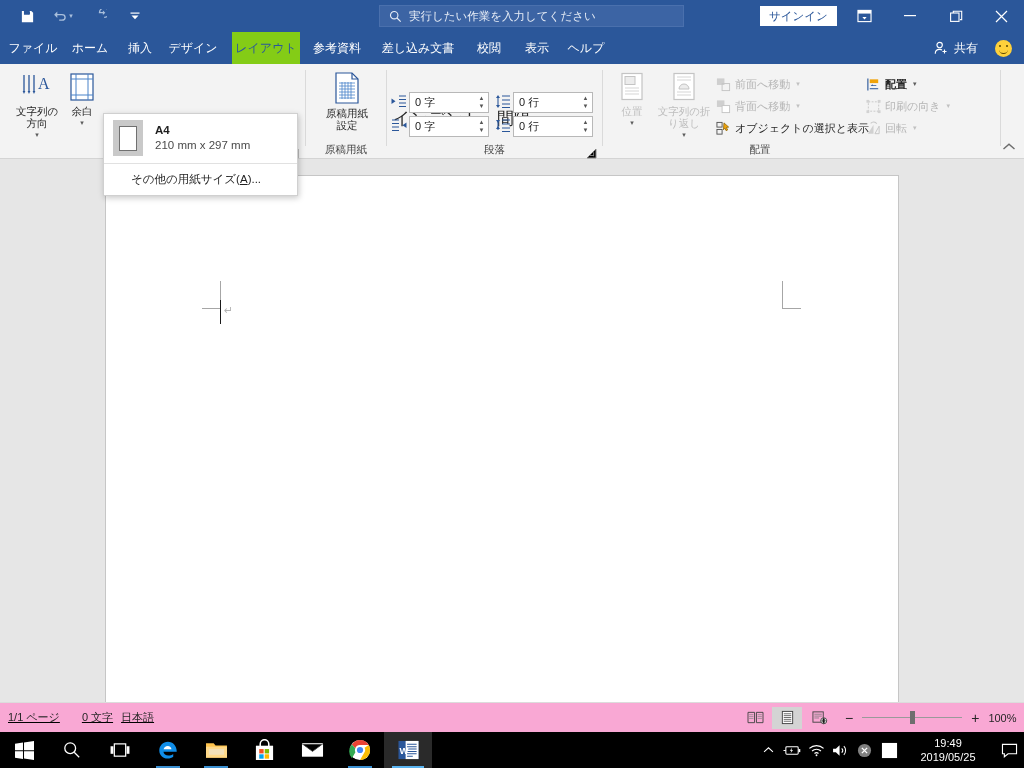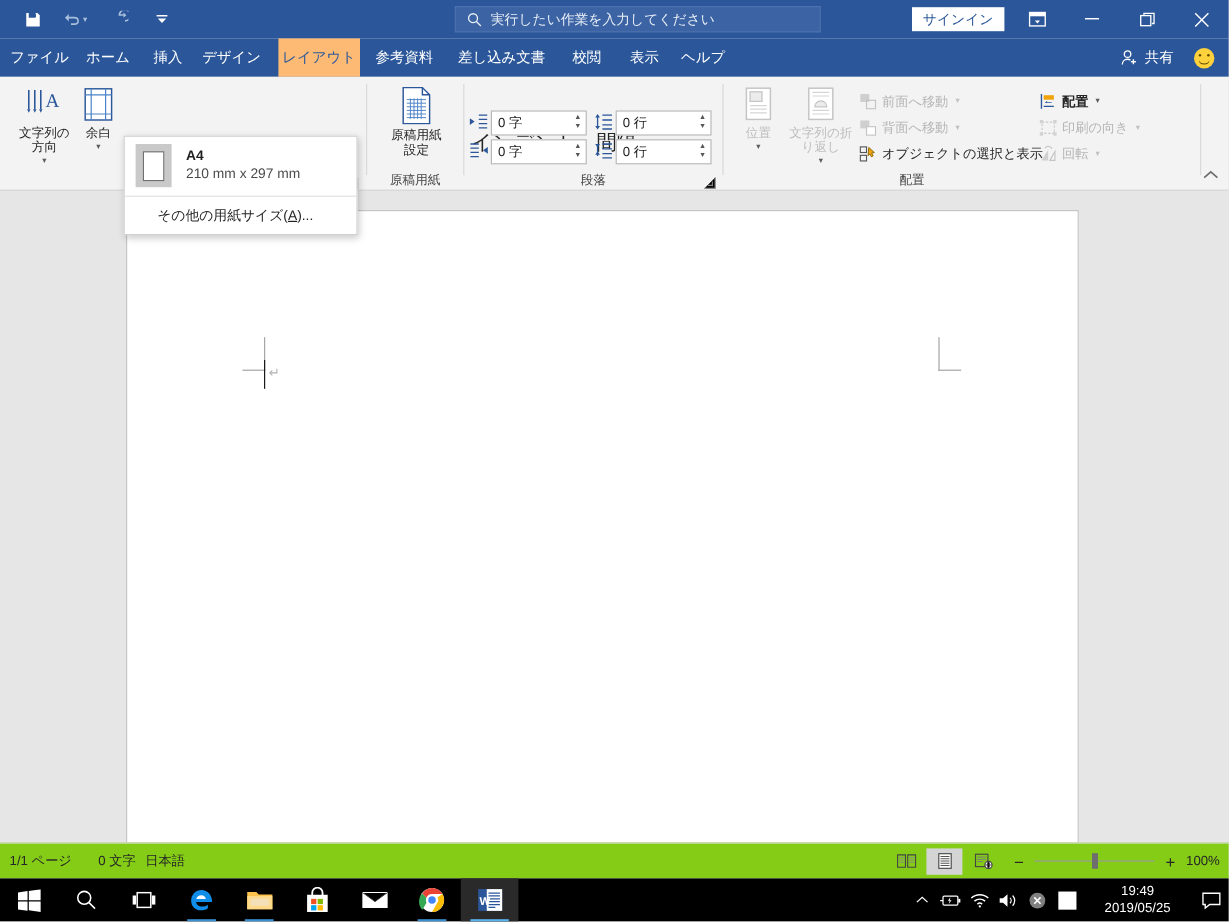--- a/index.html
+++ b/index.html
@@ -51,21 +51,21 @@
   
   .tabbar {
     position: absolute; left: 0; top: 32px; width: 1024px; height: 32px;
     background: #2b579a;
   }
   .tab {
     position: absolute; top: 0; height: 32px; display: flex; align-items: center;
     justify-content: center; color: #ffffff; font-size: 12px; padding: 0 10px;
     white-space: nowrap;
   }
-  .tab.active { background: #fdba74; color: #2b579a; height: 32px; }
+  .tab.active { background: #84cc16; color: #2b579a; height: 32px; }
   .share {
     position: absolute; right: 46px; top: 0; height: 32px; display: flex;
     align-items: center; gap: 5px; color: #ffffff; font-size: 12px;
   }
   .smiley {
     position: absolute; right: 12px; top: 8px; width: 17px; height: 17px;
     border-radius: 50%; background: #ffd13b;
   }
   .smiley::before {
     content: ""; position: absolute; left: 4px; top: 5px; width: 2px; height: 2px;
@@ -164,22 +164,22 @@
     position: absolute; left: 220px; top: 299px; width: 1px; height: 24px;
     background: #1a1a1a;
   }
   .pilcrow {
     position: absolute; left: 224px; top: 304px; font-size: 11px; color: #b4b4b4;
   }
 
   
   .statusbar {
     position: absolute; left: 0; top: 702px; width: 1024px; height: 30px;
-    background: #84cc16; border-top: 1px solid #dcdcdc;
-    display: flex; align-items: center;
+    background: #f9a8d4; border-top: 1px solid #dcdcdc;
+    display: flex; align-items: center; text-decoration: underline;
   }
   .st-item { font-size: 11px; color: #262626; }
   .view-btn {
     width: 30px; height: 22px; display: flex; align-items: center; justify-content: center;
   }
   .view-btn.active { background: #d4d4d4; }
   .zoom-track {
     position: relative; width: 100px; height: 1px; background: #9a9a9a;
   }
   .zoom-thumb {

